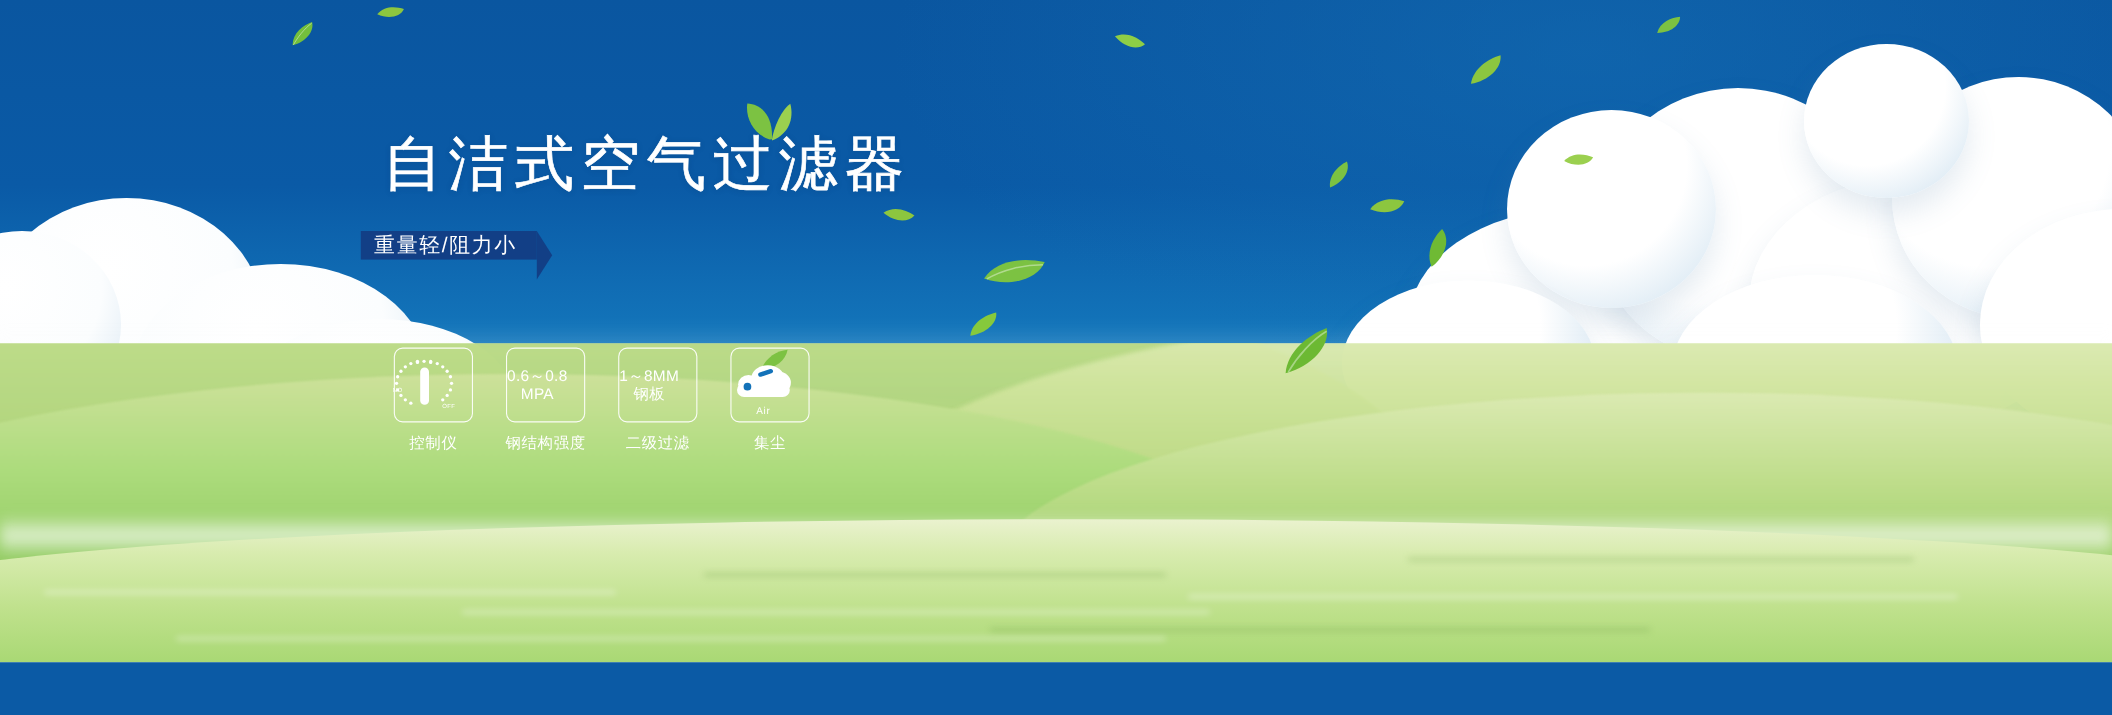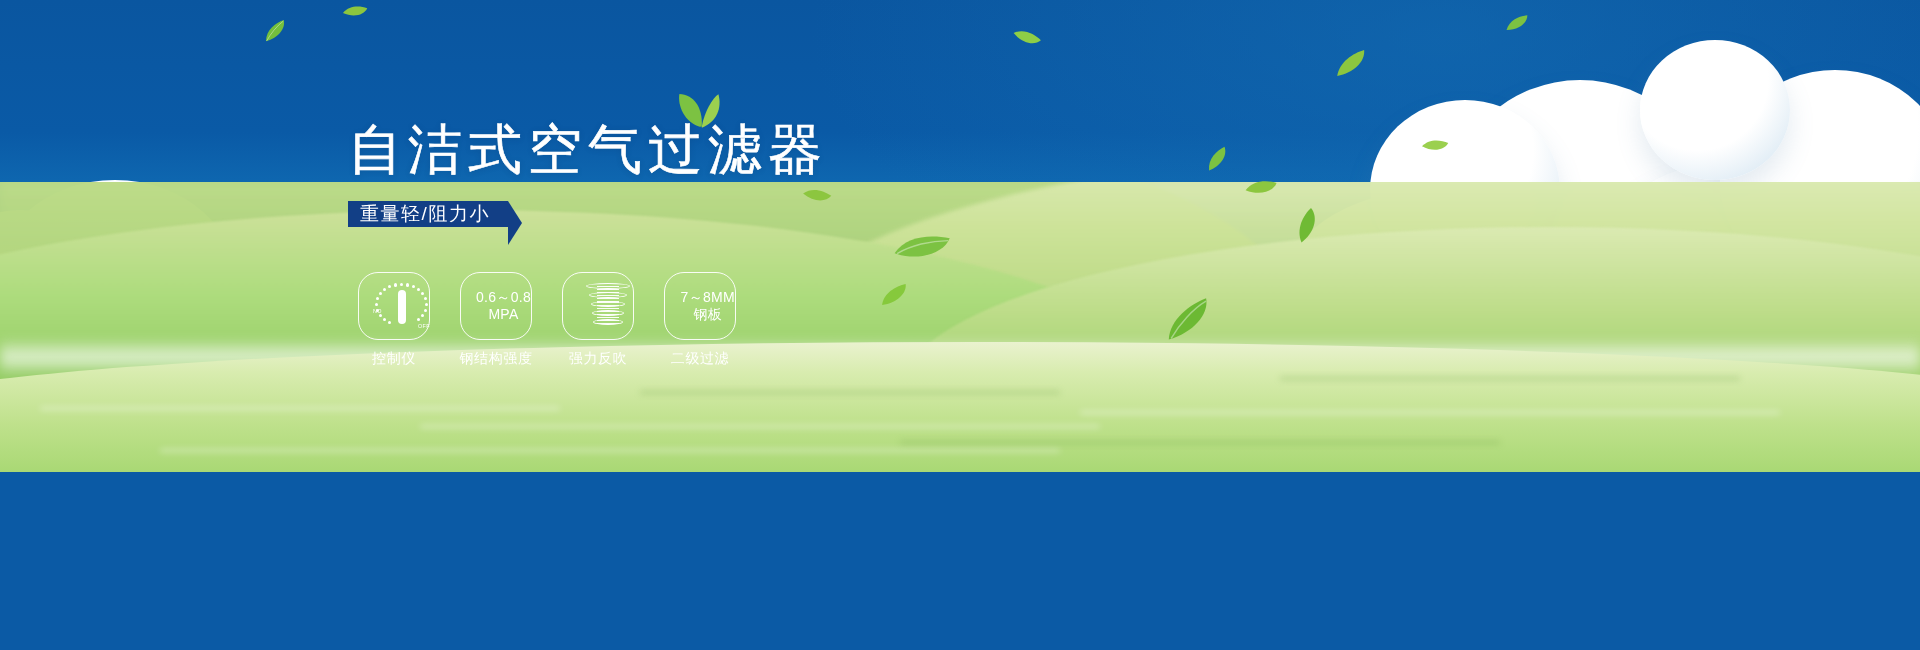--- a/index.html
+++ b/index.html
@@ -4,21 +4,21 @@
 <title>Banner</title>
 <style>
   * { margin:0; padding:0; box-sizing:border-box; }
   html,body{ width:1920px; height:650px; overflow:hidden; }
   body{
     font-family:"Liberation Sans", sans-serif;
     background:#0b5aa5;
   }
   #stage{
     position:relative;
-    width:1920px; height:472px;
+    width:1920px; height:602px;
     overflow:hidden;
     background:
       radial-gradient(ellipse 900px 420px at 75% 8%, rgba(20,110,180,.55) 0%, rgba(11,90,165,0) 70%),
       linear-gradient(180deg,#0a56a0 0%, #0a5aa6 28%, #1272b8 48%, #3e9ad0 60%, #8cc3e2 68%, #cfe4ef 74%, #e9f2f0 78%);
   }
 
   
   .cloudlayer{ position:absolute; left:0; top:0; width:1920px; height:650px; pointer-events:none; }
 
   
@@ -134,22 +134,22 @@
 
   .headline{
     position:absolute; left:348px; top:118px;
     font-size:54px; line-height:1.18; letter-spacing:6px;
     color:#ffffff; font-weight:400; white-space:nowrap;
     -webkit-text-stroke:0.6px #ffffff;
     text-shadow:0 1px 6px rgba(0,40,80,.18);
   }
 
   .tags{
-    position:absolute; left:348px; top:192px;
-    display:flex; align-items:center; height:44px;
+    position:absolute; left:328px; top:192px;
+    display:flex; align-items:flex-end; height:44px;
   }
   .tag{
     position:relative; display:flex; align-items:center; justify-content:center;
     font-size:19px; letter-spacing:1.5px; white-space:nowrap;
   }
   .tag.primary{
     background:#123f86; color:#ffffff;
     padding:0 22px 0 16px; width:160px;
   }
   .tag.primary::after{
@@ -172,22 +172,22 @@
   }
 
   
   .features{
     position:absolute; left:358px; top:272px;
     display:flex; gap:30px;
   }
   .feature{ width:72px; display:flex; flex-direction:column; align-items:center; }
   .fbox{
     width:72px; height:68px; border:1.6px solid rgba(255,255,255,.92);
-    border-radius:20px; display:flex; align-items:center; justify-content:flex-end;
-    color:#ffffff; text-align:center;
+    border-radius:8px; display:flex; align-items:center; justify-content:flex-start;
+    color:#ffffff; text-align:center;margin-top:44px;
   }
   .fbox .txt{ font-size:14px; line-height:1.25; letter-spacing:.3px; }
   .flabel{
     margin-top:10px; color:#ffffff; font-size:14px; letter-spacing:.6px;
     white-space:nowrap; text-align:center;
   }
 
   
   .gauge{ position:relative; width:54px; height:50px; }
   .gauge .dot{ position:absolute; width:3.4px; height:3.4px; border-radius:50%; background:#fff; }
@@ -410,40 +410,46 @@
       <div class="feature">
         <div class="fbox">
           <div class="txt">
             <div>0.6～0.8</div>
             <div>MPA</div>
           </div>
         </div>
         <div class="flabel">钢结构强度</div>
       </div>
 
-      <div class="feature">
-        <div class="fbox">
-          <div class="coil">
-            <span class="core"></span>
-            <span class="ring" style="top:1px;  width:44px;"></span>
-            <span class="ring" style="top:10px; width:38px;"></span>
-            <span class="ring" style="top:19px; width:34px;"></span>
-            <span class="ring" style="top:28px; width:32px;"></span>
-            <span class="ring" style="top:37px; width:30px;"></span>
-          </div>
-        </div>
-        <div class="flabel">强力反吹</div>
-      </div>
 
       <div class="feature">
         <div class="fbox">
           <div class="txt">
-            <div>7～8MM</div>
+            <div>1～8MM</div>
             <div>钢板</div>
           </div>
         </div>
         <div class="flabel">二级过滤</div>
       </div>
 
+      <div class="feature">
+        <div class="fbox">
+          <div class="airicon">
+            <span class="gleaf">
+              <svg width="26" height="20" viewBox="0 0 26 20">
+                  <path d="M25 1C14 2 5 9 1 19 14 18 23 11 25 1Z" fill="#7cc242"></path>
+                </svg>
+            </span>
+            <span class="c2"></span>
+              <span class="c1"></span>
+              <span class="c3"></span>
+              <span class="base"></span>
+            <span class="hole"></span>
+              <span class="slit"></span>
+            <span class="airtext">Air</span>
+          </div>
+        </div>
+        <div class="flabel">集尘</div>
+      </div>
 
     </div>
   </div>
 </div>
 
 </body></html>

